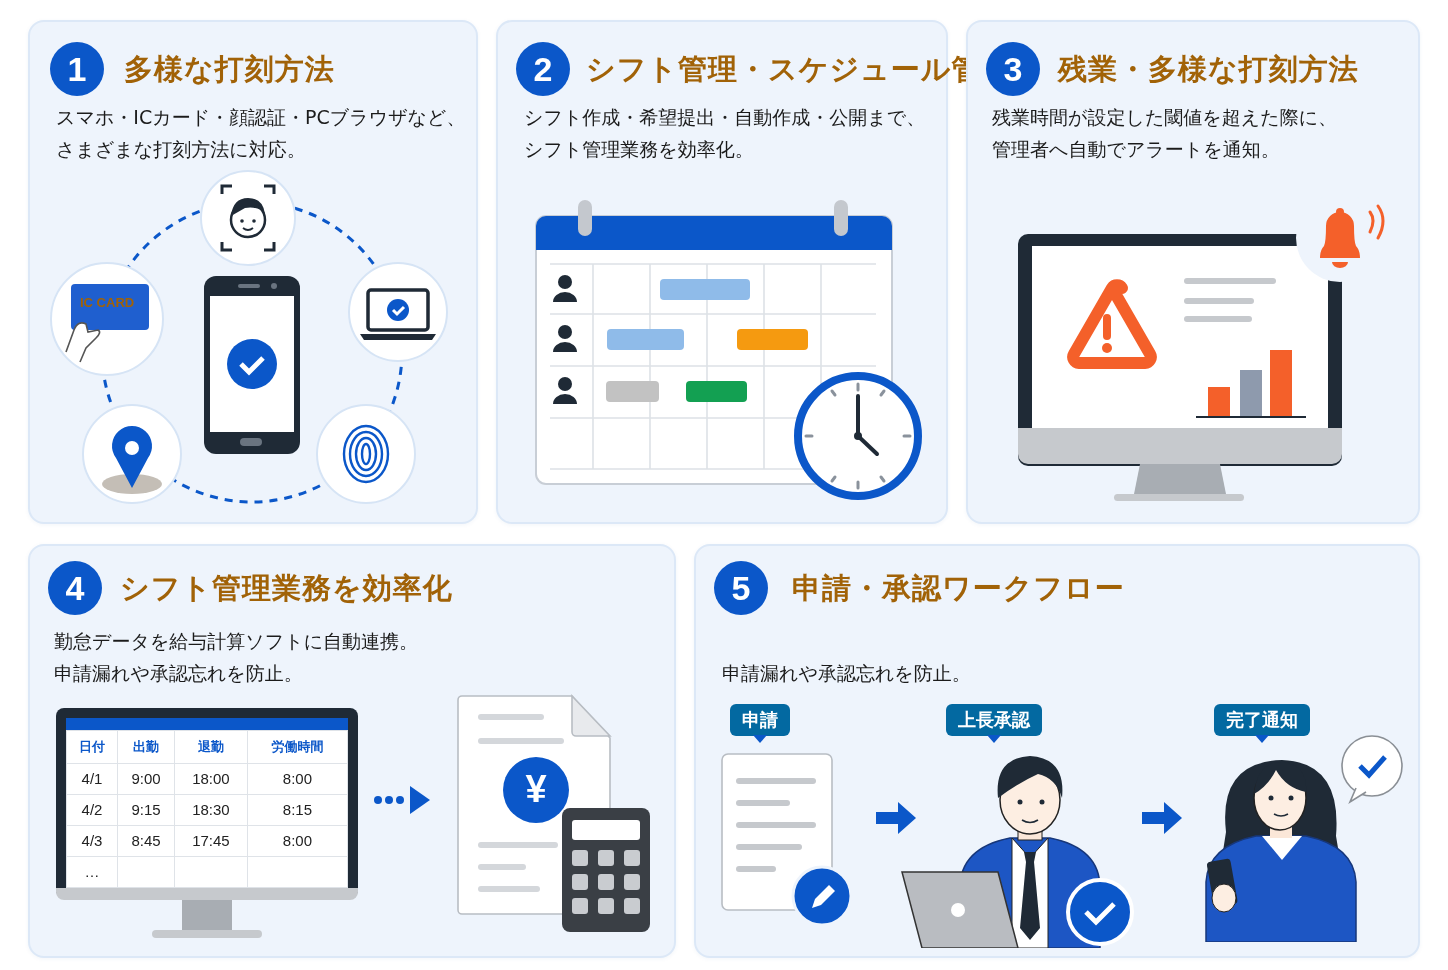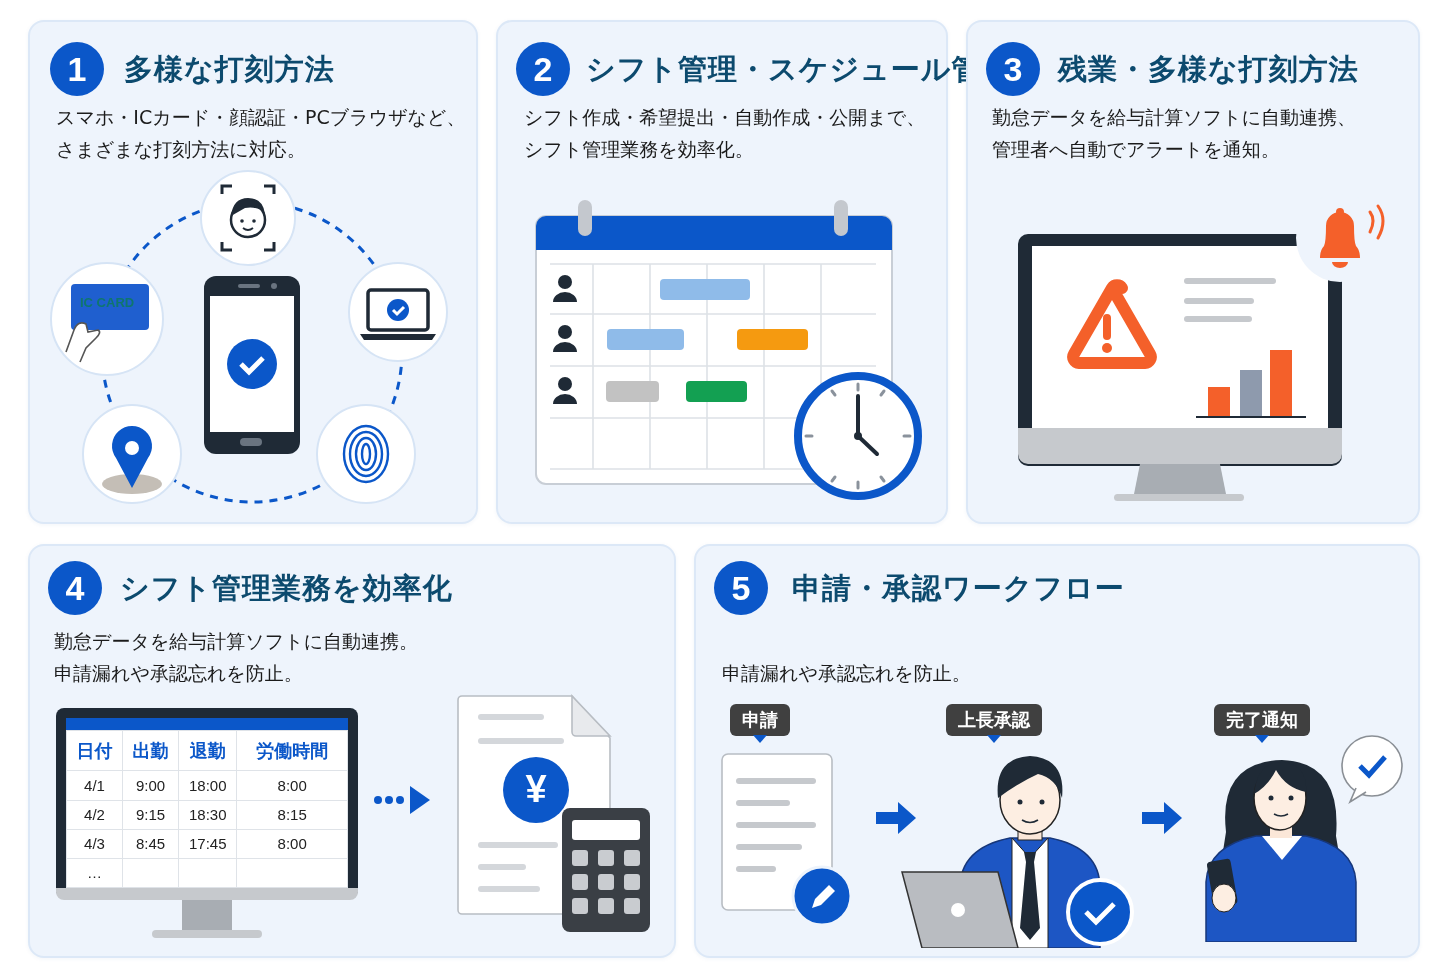--- a/index.html
+++ b/index.html
@@ -8,35 +8,35 @@
   .card {
     position: absolute; background: #eef4fc; border: 2px solid #dce8f7;
     border-radius: 16px; box-shadow: 0 1px 4px rgba(30,80,160,0.06);
   }
   .num {
     position: absolute; width: 54px; height: 54px; border-radius: 50%;
     background: #0b57c9; color: #fff; font-weight: bold; font-size: 34px;
     display: flex; align-items: center; justify-content: center;
     font-family: "Liberation Sans", sans-serif;
   }
-  .title { position: absolute; color: #0c4a6e; font-weight: bold; font-size: 29px; letter-spacing: 1px; white-space: nowrap; }
+  .title { position: absolute; color: #a16207; font-weight: bold; font-size: 29px; letter-spacing: 1px; white-space: nowrap; }
   .desc { position: absolute; color: #1b1b1b; font-size: 19px; line-height: 33px; white-space: nowrap; }
   .abs { position: absolute; }
   svg { display: block; }
   .tag {
-    position: absolute; background: #404040; color: #fff; font-weight: bold; font-size: 18px;
+    position: absolute; background: #0369a1; color: #fff; font-weight: bold; font-size: 18px;
     padding: 4px 12px; border-radius: 6px; white-space: nowrap;
   }
   .tag::after {
     content: ""; position: absolute; left: 50%; bottom: -7px; margin-left: -7px;
     border-left: 7px solid transparent; border-right: 7px solid transparent; border-top: 8px solid #0b57c9;
   }
   table.att { border-collapse: collapse; width: 100%; height: 100%; background: #fff; }
   table.att td { border: 1px solid #dfe3e8; text-align: center; font-size: 15px; color: #222; font-family: "Liberation Sans", sans-serif; }
-  table.att tr.hdr td { color: #0b57c9; font-weight: bold; font-size: 18px; }
+  table.att tr.hdr td { color: #0b57c9; font-weight: bold; font-size: 13px; }
 </style>
 </head>
 <body>
 
 <div class="card" style="left:28px;top:20px;width:450px;height:504px;">
   <div class="num" style="left:20px;top:20px;">1</div>
   <div class="title" style="left:94px;top:28px;">多様な打刻方法</div>
   <div class="desc" style="left:26px;top:79px;text-align:right;">スマホ・ICカード・顔認証・PCブラウザなど、</div>
   <div class="desc" style="left:26px;top:111px;">さまざまな打刻方法に対応。</div>
 
@@ -55,21 +55,21 @@
       <path d="M43 58 q5 4 10 0" fill="none" stroke="#1f2a36" stroke-width="1.8"></path>
     </svg>
   </div>
 
   <div class="abs" style="left:20px;top:240px;">
     <svg width="114" height="114" viewBox="0 0 114 114">
       <circle cx="57" cy="57" r="56" fill="#fff" stroke="#d6e4f5" stroke-width="2"></circle>
       <rect x="21" y="22" width="78" height="46" rx="4" fill="#1f5fcf"></rect>
       <path d="M16 90 l8 -22 q4 -10 12 -6 l2 8 l10 -2 q4 2 -2 8 l-10 10 l-6 14" fill="#fff" stroke="#555" stroke-width="1.6"></path>
     </svg>
-    <div class="abs" style="left:30px;top:33px;color:#0f766e;font-weight:bold;font-size:13px;font-family:'Liberation Sans',sans-serif;">IC CARD</div>
+    <div class="abs" style="left:30px;top:33px;color:#a16207;font-weight:bold;font-size:13px;font-family:'Liberation Sans',sans-serif;">IC CARD</div>
   </div>
 
   <div class="abs" style="left:318px;top:240px;">
     <svg width="100" height="100" viewBox="0 0 100 100">
       <circle cx="50" cy="50" r="49" fill="#fff" stroke="#d6e4f5" stroke-width="2"></circle>
       <rect x="20" y="28" width="60" height="40" rx="3" fill="#fff" stroke="#1f2a36" stroke-width="3.5"></rect>
       <path d="M12 72 h76 l-4 6 h-68z" fill="#1f2a36"></path>
       <circle cx="50" cy="48" r="11" fill="#0b57c9"></circle>
       <path d="M45 48 l4 4 l7 -7" fill="none" stroke="#fff" stroke-width="3"></path>
     </svg>
@@ -158,21 +158,21 @@
     </g>
     <line x1="336" y1="242" x2="336" y2="202" stroke="#1f2a36" stroke-width="4" stroke-linecap="round"></line>
     <line x1="336" y1="242" x2="355" y2="260" stroke="#1f2a36" stroke-width="4" stroke-linecap="round"></line>
     <circle cx="336" cy="242" r="4" fill="#1f2a36"></circle>
   </svg>
 </div>
 
 <div class="card" style="left:966px;top:20px;width:454px;height:504px;">
   <div class="num" style="left:18px;top:20px;">3</div>
   <div class="title" style="left:90px;top:28px;">残業・多様な打刻方法</div>
-  <div class="desc" style="left:24px;top:79px;">勤怠データを給与計算ソフトに自動連携、</div>
+  <div class="desc" style="left:24px;top:79px;">残業時間が設定した閾値を超えた際に、</div>
   <div class="desc" style="left:24px;top:111px;">管理者へ自動でアラートを通知。</div>
 
   <svg class="abs" style="left:34px;top:150px;" width="410" height="340" viewBox="0 0 410 340">
     <rect x="16" y="62" width="324" height="232" rx="10" fill="#1f2a36"></rect>
     <rect x="30" y="74" width="296" height="182" fill="#fff"></rect>
     <path d="M16 256 h324 v26 a10 10 0 0 1 -10 10 h-304 a10 10 0 0 1 -10 -10z" fill="#c6c9cd"></path>
     <path d="M138 292 h80 l6 30 h-92z" fill="#a8adb3"></path>
     <rect x="112" y="322" width="130" height="7" rx="3.5" fill="#c6c9cd"></rect>
     <path d="M110 116 l38 66 a6 6 0 0 1 -5 9 h-66 a6 6 0 0 1 -5 -9 l38 -66 a6 6 0 0 1 10 0z" fill="none" stroke="#f4602a" stroke-width="12" stroke-linejoin="round"></path>
     <rect x="101" y="142" width="8" height="26" rx="4" fill="#f4602a"></rect>

